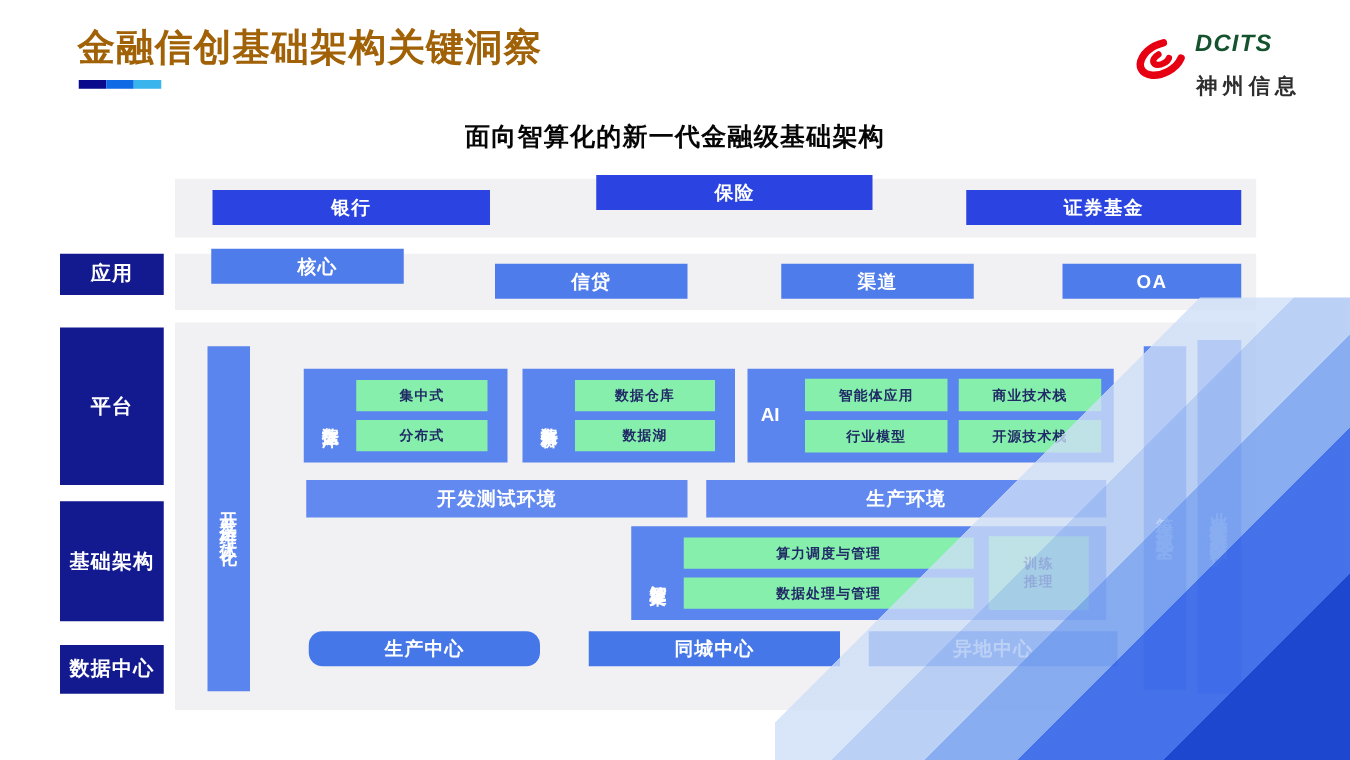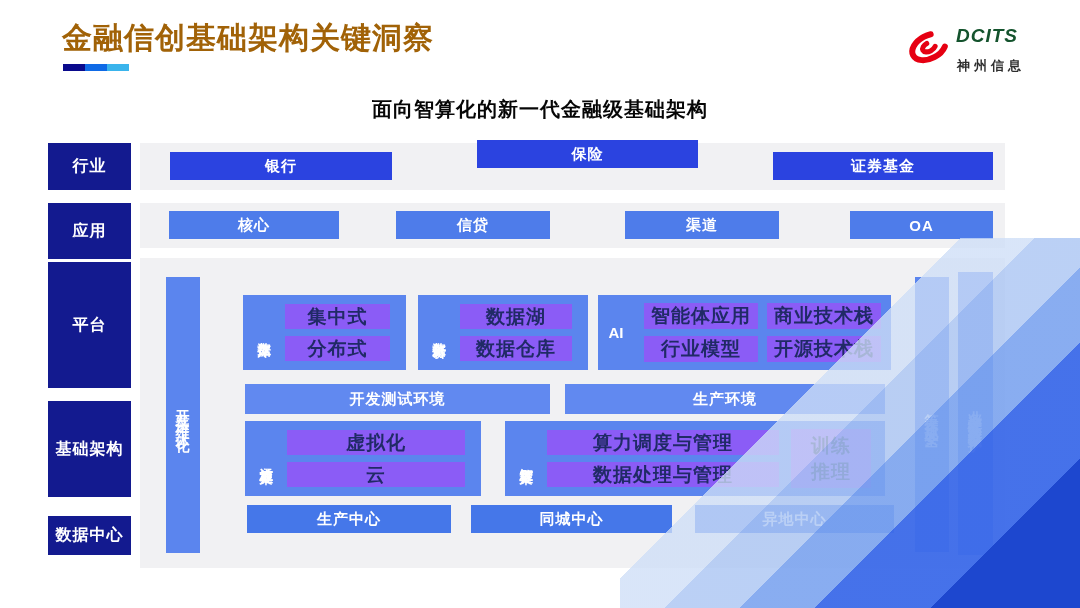--- a/index.html
+++ b/index.html
@@ -8,21 +8,21 @@
   .abs{position:absolute;}
 
   
   .page-title{left:62px;top:18px;font-size:30px;font-weight:bold;color:#a16207;letter-spacing:1px;}
   .underline{left:63px;top:64px;display:flex;}
   .useg{width:22px;height:7px;}
   .useg1{background:#0a0a8c;}
   .useg2{background:#0f6ae6;}
   .useg3{background:#3ab4ec;}
   .logo-brand{left:956px;top:25px;font-size:19px;font-weight:900;font-style:italic;color:#14532d;letter-spacing:1px;}
-  .logo-company{left:957px;top:57px;font-size:13px;font-weight:bold;color:#2e2e2e;letter-spacing:4px;}
+  .logo-company{left:957px;top:57px;font-size:17px;font-weight:bold;color:#2e2e2e;letter-spacing:4px;}
 
   .diagram-title{left:0;top:96px;width:1080px;text-align:center;font-size:20px;font-weight:bold;color:#060606;letter-spacing:1px;}
 
   
   .navy-label{background:#131a8f;color:#fff;font-weight:bold;font-size:16px;
               display:flex;align-items:center;justify-content:center;letter-spacing:1px;}
 
   
   .gray{background:#f1f1f3;}
 
@@ -37,21 +37,21 @@
   
   .vbar{background:#5b85ee;color:#fff;font-weight:bold;display:flex;align-items:center;justify-content:center;}
   .vtext{writing-mode:vertical-rl;text-orientation:upright;font-size:14px;letter-spacing:5px;line-height:1;}
 
   
   .group{background:#5b85ee;display:flex;align-items:stretch;}
   .glabel{width:42px;display:flex;align-items:center;justify-content:center;color:#fff;font-weight:bold;}
   .glabel .vtext{font-size:13.5px;letter-spacing:1px;}
   .glabel-ai{width:36px;font-size:15px;}
   .gboxes{flex:1;display:flex;flex-direction:column;justify-content:center;gap:7px;padding:8px 16px 8px 0;}
-  .lightbox{background:#8b5cf6;color:#202a66;font-weight:bold;font-size:19px;
+  .lightbox{background:#86efac;color:#202a66;font-weight:bold;font-size:11px;
             display:flex;align-items:center;justify-content:center;height:25px;letter-spacing:1px;}
   .ai-grid{flex:1;display:grid;grid-template-columns:1fr 1fr;gap:7px 9px;padding:8px 10px;}
   .ai-grid .lightbox{height:auto;}
   .smart-mid{flex:1;display:flex;flex-direction:column;justify-content:center;gap:7px;padding:8px 0;}
   .train-box{width:80px;margin:8px 14px 8px 12px;height:auto;white-space:pre-line;text-align:center;line-height:1.35;}
 
   
   .corner-deco{right:0;bottom:0;width:460px;height:370px;pointer-events:none;z-index:9;
     background:linear-gradient(135deg,
       rgba(255,255,255,0) 0 41%,
@@ -79,35 +79,34 @@
         <ellipse cx="50" cy="45" rx="39" ry="25" stroke-width="13" transform="rotate(-28 50 45)" stroke-dasharray="150 80" stroke-dashoffset="-18"></ellipse>
         <ellipse cx="50" cy="45" rx="15" ry="9" stroke-width="11" transform="rotate(-28 50 45)" stroke-dasharray="50 28" stroke-dashoffset="-6"></ellipse>
       </g>
     </svg>
   </div>
   <div class="abs logo-brand">DCITS</div>
   <div class="abs logo-company">神州信息</div>
 
   <div class="abs diagram-title">面向智算化的新一代金融级基础架构</div>
 
-  <div class="abs navy-label" style="left:48px;top:143px;width:83px;height:47px;">行业</div>
-  <div class="abs navy-label" style="left:48px;top:203px;width:83px;height:56px;">应用</div>
+  <div class="abs navy-label" style="left:48px;top:203px;width:83px;height:33px;">应用</div>
   <div class="abs navy-label" style="left:48px;top:262px;width:83px;height:126px;">平台</div>
   <div class="abs navy-label" style="left:48px;top:401px;width:83px;height:96px;">基础架构</div>
   <div class="abs navy-label" style="left:48px;top:516px;width:83px;height:39px;">数据中心</div>
 
   <div class="abs gray" style="left:140px;top:143px;width:865px;height:47px;"></div>
   <div class="abs gray" style="left:140px;top:203px;width:865px;height:45px;"></div>
   <div class="abs gray" style="left:140px;top:258px;width:865px;height:310px;"></div>
 
   <div class="abs bar bar-industry" style="left:170px;top:152px;width:222px;height:28px;">银行</div>
   <div class="abs bar bar-industry" style="left:477px;top:140px;width:221px;height:28px;">保险</div>
   <div class="abs bar bar-industry" style="left:773px;top:152px;width:220px;height:28px;">证券基金</div>
 
-  <div class="abs bar bar-app" style="left:169px;top:211px;width:170px;height:28px;">核心</div>
+  <div class="abs bar bar-app" style="left:169px;top:199px;width:138px;height:28px;padding-left:16px;">核心</div>
   <div class="abs bar bar-app" style="left:396px;top:211px;width:154px;height:28px;">信贷</div>
   <div class="abs bar bar-app" style="left:625px;top:211px;width:154px;height:28px;">渠道</div>
   <div class="abs bar bar-app" style="left:850px;top:211px;width:143px;height:28px;">OA</div>
 
   <div class="abs vbar" style="left:166px;top:277px;width:34px;height:276px;">
     <span class="vtext">开发运维一体化</span>
   </div>
 
   <div class="abs group" style="left:243px;top:295px;width:163px;height:75px;">
     <div class="glabel">
@@ -117,61 +116,52 @@
       <div class="lightbox">集中式</div>
       <div class="lightbox">分布式</div>
     </div>
   </div>
 
   <div class="abs group" style="left:418px;top:295px;width:170px;height:75px;">
     <div class="glabel">
       <span class="vtext">数据分析</span>
     </div>
     <div class="gboxes">
+      <div class="lightbox">数据仓库</div>
       <div class="lightbox">数据湖</div>
-      <div class="lightbox">数据仓库</div>
     </div>
   </div>
 
   <div class="abs group" style="left:598px;top:295px;width:293px;height:75px;">
     <div class="glabel glabel-ai">AI</div>
     <div class="ai-grid">
       <div class="lightbox">智能体应用</div>
       <div class="lightbox">商业技术栈</div>
       <div class="lightbox">行业模型</div>
       <div class="lightbox">开源技术栈</div>
     </div>
   </div>
 
   <div class="abs bar bar-env" style="left:245px;top:384px;width:305px;height:30px;">开发测试环境</div>
   <div class="abs bar bar-env" style="left:565px;top:384px;width:320px;height:30px;">生产环境</div>
 
-  <div class="abs group" style="left:245px;top:421px;width:236px;height:75px;">
-    <div class="glabel">
-      <span class="vtext">通算框架</span>
-    </div>
-    <div class="gboxes">
-      <div class="lightbox">虚拟化</div>
-      <div class="lightbox">云</div>
-    </div>
-  </div>
 
   <div class="abs group" style="left:505px;top:421px;width:380px;height:75px;">
     <div class="glabel">
       <span class="vtext">智算框架</span>
     </div>
     <div class="smart-mid">
       <div class="lightbox">算力调度与管理</div>
       <div class="lightbox">数据处理与管理</div>
     </div>
     <div class="lightbox train-box">训练
 推理</div>
   </div>
 
-  <div class="abs bar bar-center" style="left:247px;top:505px;width:204px;height:28px;">生产中心</div>
+  <div class="abs bar bar-center" style="left:247px;top:505px;width:185px;height:28px;border-radius:11px;">生产中心</div>
   <div class="abs bar bar-center" style="left:471px;top:505px;width:201px;height:28px;">同城中心</div>
   <div class="abs bar bar-center" style="left:695px;top:505px;width:199px;height:28px;">异地中心</div>
 
   <div class="abs vbar" style="left:915px;top:277px;width:34px;height:275px;">
     <span class="vtext" style="letter-spacing:4px;">等保合规安全</span>
   </div>
   <div class="abs vbar" style="left:958px;top:272px;width:35px;height:283px;">
     <span class="vtext" style="letter-spacing:3px;">业务连续性及数据保护</span>
   </div>
 

